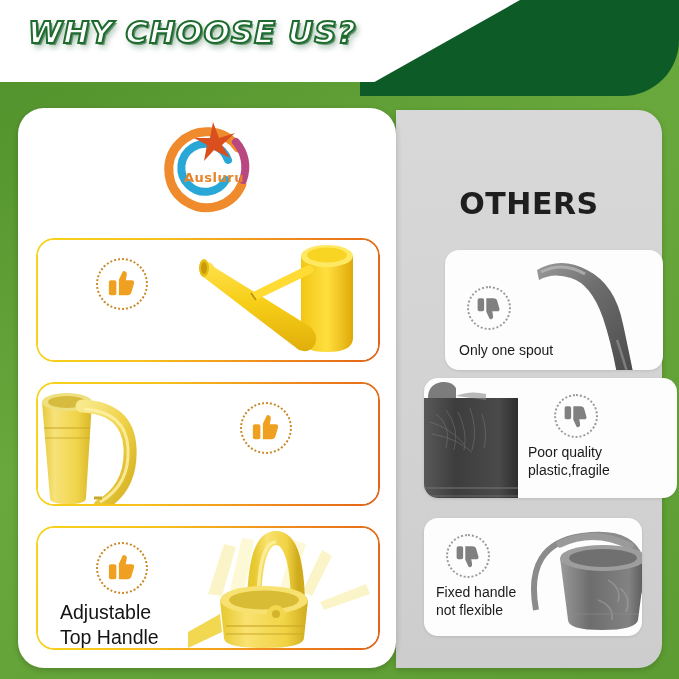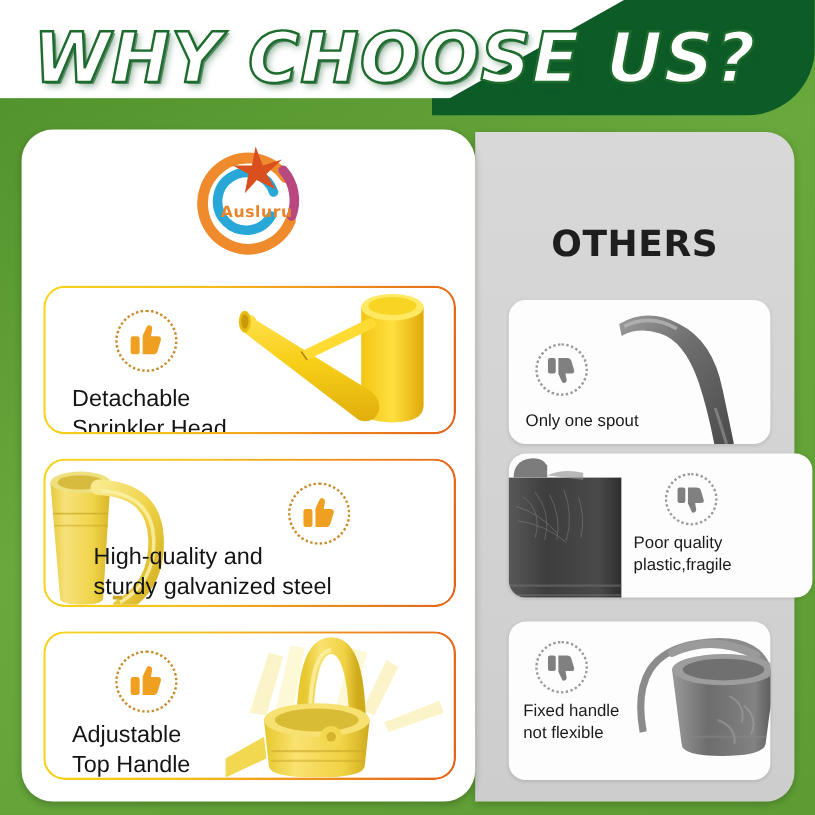--- a/index.html
+++ b/index.html
@@ -33,21 +33,21 @@
     background:#ffffff;
     border-bottom-right-radius:40px;
     -webkit-clip-path:polygon(0 0,100% 0,72% 100%,0 100%);
     clip-path:polygon(0 0,100% 0,72% 100%,0 100%);
   }
   #banner-inner{
     position:absolute;top:0;left:0;width:520px;height:82px;
   }
   #banner-title{
     position:absolute;left:28px;top:14px;
-    font-size:58px;font-weight:bold;font-style:italic;
+    font-size:31px;font-weight:bold;font-style:italic;
     letter-spacing:1px;
     color:#ffffff;
     -webkit-text-stroke:2px #1e6b2e;
     text-shadow:
       2px 2px 0 rgba(20,90,40,.55),
       3px 4px 6px rgba(20,90,40,.45),
       0 0 1px #1e6b2e;
     white-space:nowrap;
     font-family:"DejaVu Sans",sans-serif;
   }
@@ -125,23 +125,23 @@
     letter-spacing:.5px;
     z-index:6;
     font-family:"DejaVu Sans",sans-serif;
   }
   .obox{
     position:absolute;left:424px;width:218px;height:120px;
     background:#fdfdfd;border-radius:14px;overflow:hidden;
     z-index:6;
     box-shadow:0 1px 3px rgba(0,0,0,.10);
   }
-  #obox1{top:250px;}
+  #obox1{top:250px;margin-left:21px;}
   #obox2{top:378px;padding-left:35px;}
-  #obox3{top:518px;height:132px;}
+  #obox3{top:518px;height:118px;}
 
   .otext{
     position:absolute;font-size:14px;color:#1a1a1a;line-height:1.25;
     white-space:pre-line;
   }
 
   .badge-sm{
     position:absolute;width:44px;height:44px;border-radius:50%;
     border:2px dotted #9a9a9a;box-sizing:border-box;
   }
@@ -207,22 +207,20 @@
       <path d="M63 59 L68 66" stroke="#b8890a" stroke-width="1.5"></path>
     </svg>
 
     <div class="badge" style="left:58px;top:18px;">
       <svg width="30" height="30" viewBox="0 0 24 24">
         <rect x="1.5" y="9" width="6" height="12" rx="1.6" fill="#f0a020"></rect>
         <path d="M9.5 21 L16 21 q3 0 3.6 -2.6 L21.6 11.6 q.6 -2.6 -2 -2.6 L15 9 L15.8 4.6 q.4 -2.4 -1.6 -2.9 q-1.4 -.35 -2 1.1 L9.5 8.6 Z" fill="#f0a020"></path>
       </svg>
     </div>
 
-    <div class="feat-text" style="left:22px;top:80px;">Detachable
-Sprinkler Head</div>
   </div>
 </div>
 
 <div class="feat" id="feat2">
   <div class="feat-inner">
 
     <svg class="art" style="left:-4px;top:2px;" width="140" height="122" viewBox="0 0 140 122">
       <defs>
         <linearGradient id="yg2" x1="0" y1="0" x2="1" y2="0">
           <stop offset="0" stop-color="#e6c93a"></stop>
@@ -248,22 +246,20 @@
       <path d="M60 112 L68 112" stroke="#c9a92a" stroke-width="3"></path>
     </svg>
 
     <div class="badge" style="left:202px;top:18px;">
       <svg width="30" height="30" viewBox="0 0 24 24">
         <rect x="1.5" y="9" width="6" height="12" rx="1.6" fill="#f0a020"></rect>
         <path d="M9.5 21 L16 21 q3 0 3.6 -2.6 L21.6 11.6 q.6 -2.6 -2 -2.6 L15 9 L15.8 4.6 q.4 -2.4 -1.6 -2.9 q-1.4 -.35 -2 1.1 L9.5 8.6 Z" fill="#f0a020"></path>
       </svg>
     </div>
 
-    <div class="feat-text" style="left:40px;top:68px;">High-quality and
-sturdy galvanized steel</div>
   </div>
 </div>
 
 <div class="feat" id="feat3">
   <div class="feat-inner">
 
     <svg class="art" style="left:146px;top:0px;" width="200" height="122" viewBox="0 0 200 122">
       <defs>
         <linearGradient id="yg3" x1="0" y1="0" x2="1" y2="0">
           <stop offset="0" stop-color="#e7c82e"></stop>

